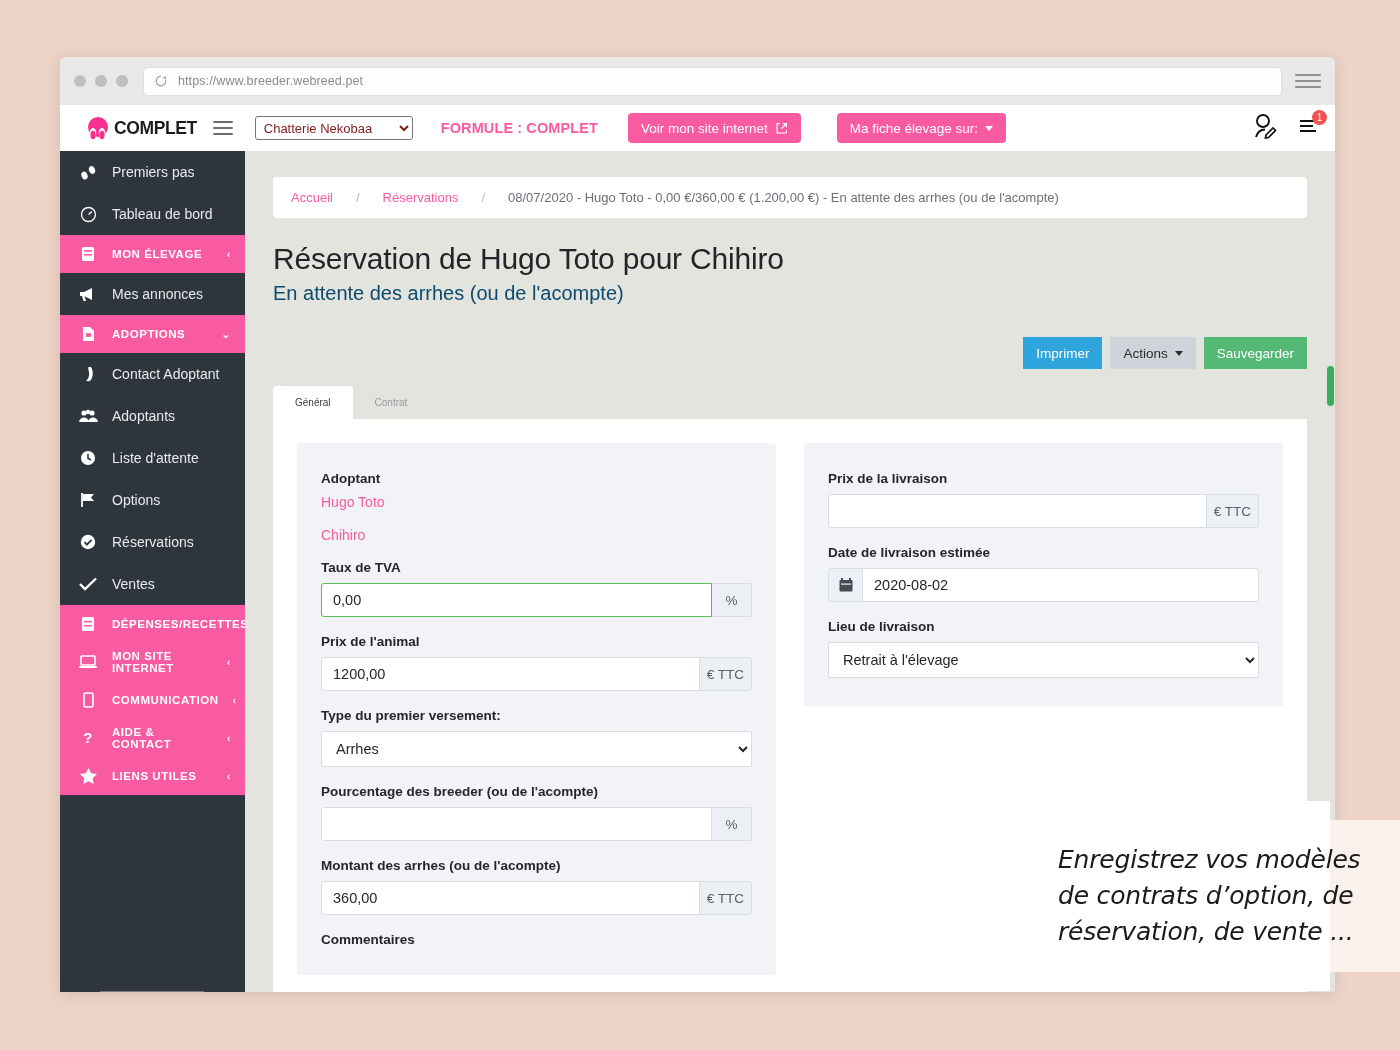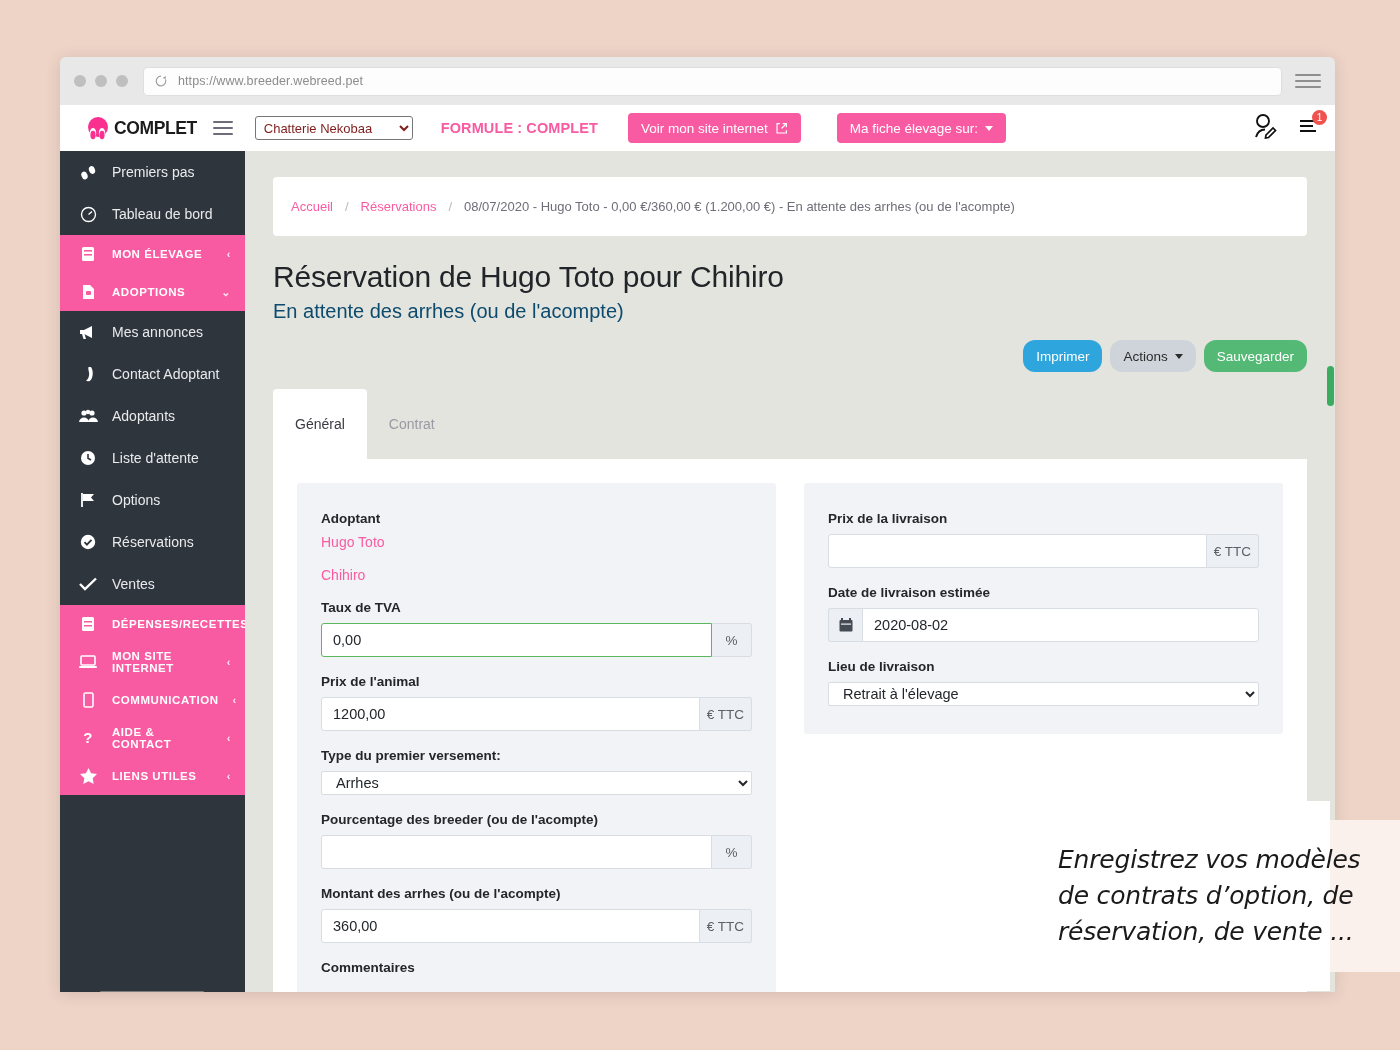--- a/index.html
+++ b/index.html
@@ -125,52 +125,52 @@
 
   
   .content {
     flex: 1; position: relative; overflow: hidden;
     background: #e3e4dd;
   }
   .content-inner { padding: 26px 28px 0 28px; }
 
   .breadcrumb-bar {
     background: #fff; border-radius: 4px;
-    padding: 22px 18px; font-size: 13px; color: #6e6e78;
-    display: flex; align-items: center; gap: 12px; flex-wrap: nowrap;
+    padding: 13px 18px; font-size: 13px; color: #6e6e78;
+    display: flex; align-items: center; gap: 23px; flex-wrap: nowrap;
     white-space: nowrap;
   }
   .breadcrumb-bar a { color: #f95ba2; text-decoration: none; cursor: pointer; }
   .bc-sep { color: #b9b9c0; }
 
   .page-title {
     margin-top: 24px; font-size: 30px; font-weight: normal;
     color: #212529; letter-spacing: -.2px;
   }
   .page-subtitle {
     margin-top: 6px; font-size: 20px; color: #0c4a6e; font-weight: normal;
   }
 
   .actions-row {
     display: flex; justify-content: flex-end; gap: 8px; margin-top: 17px;
   }
   .btn {
-    height: 32px; border: none; border-radius: 12px; font-size: 13.5px;
+    height: 32px; border: none; border-radius: 0; font-size: 13.5px;
     padding: 0 13px; cursor: pointer; color: #fff;
     font-family: "Liberation Sans", sans-serif;
-    display: inline-flex; align-items: center; gap: 7px;
+    display: inline-flex; align-items: center; gap: 7px; margin-top: 15px;
   }
   .btn-print { background: #2ea6dd; }
   .btn-actions { background: #ced4da; color: #2b2b2b; }
   .btn-save { background: #54b974; }
 
   
   .tabs { display: flex; margin-top: 17px; }
   .tab {
-    padding: 27px 22px; font-size: 14px; color: #9a9aa2;
+    padding: 11px 22px; font-size: 10px; color: #9a9aa2;
     cursor: pointer; border-radius: 4px 4px 0 0;
   }
   .tab.active { background: #fff; color: #3a3a42; }
 
   .panel-wrap {
     background: #fff; padding: 24px;
     display: flex; gap: 28px;
     min-height: 560px;
   }
   .card {
@@ -196,21 +196,21 @@
     font-family: "Liberation Sans", sans-serif; min-width: 0;
   }
   .input-group input.txt.ok { border: 1px solid #5cb85c; border-radius: 3px 0 0 3px; }
   .addon {
     display: flex; align-items: center; justify-content: center;
     min-width: 40px; padding: 0 7px; height: 34px;
     background: #eceff3; border: 1px solid #d8dde3; border-left: none;
     border-radius: 0 3px 3px 0; font-size: 13.5px; color: #5b6169;
   }
   .sel {
-    width: 100%; height: 24px; border: 1px solid #d8dde3; border-radius: 2px;
+    width: 100%; height: 36px; border: 1px solid #d8dde3; border-radius: 2px;
     background: #fff; font-size: 14.5px; padding: 0 10px; color: #23272b;
     font-family: "Liberation Sans", sans-serif;
   }
   .pre-group { display: flex; }
   .pre-addon {
     width: 34px; height: 34px; display: flex; align-items: center;
     justify-content: center; background: #eceff3; border: 1px solid #d8dde3;
     border-right: none; border-radius: 3px 0 0 3px; color: #454b52;
   }
   .pre-group input.txt {
@@ -351,39 +351,39 @@
           <svg width="14" height="16" viewBox="0 0 14 16">
               <rect x="1" y="1" width="12" height="14" rx="1.5" fill="#fff"></rect>
               <rect x="3" y="4" width="8" height="1.6" fill="#f95ba2"></rect>
               <rect x="3" y="8" width="8" height="1.6" fill="#f95ba2"></rect>
             </svg>
         </span>
         <span class="lbl">MON ÉLEVAGE</span>
         <span class="chev">‹</span>
       </div>
 
+      <div class="nav-item">
+        <span class="ic">
+          <svg width="18" height="15" viewBox="0 0 18 15">
+              <path d="M1 5h4l8-4v12l-8-4H1z" fill="#fff"></path>
+              <path d="M3 9l1.5 5H7L5.5 9z" fill="#fff"></path>
+            </svg>
+        </span>
+        <span class="lbl">Mes annonces</span>
+      </div>
+
       <div class="nav-item group">
         <span class="ic">
           <svg width="13" height="16" viewBox="0 0 13 16">
               <path d="M1 1h7l4 4v10H1z" fill="#fff"></path>
               <rect x="4" y="7" width="5" height="4" rx="1" fill="#f95ba2"></rect>
             </svg>
         </span>
         <span class="lbl">ADOPTIONS</span>
         <span class="chev">⌄</span>
-      </div>
-
-      <div class="nav-item">
-        <span class="ic">
-          <svg width="18" height="15" viewBox="0 0 18 15">
-              <path d="M1 5h4l8-4v12l-8-4H1z" fill="#fff"></path>
-              <path d="M3 9l1.5 5H7L5.5 9z" fill="#fff"></path>
-            </svg>
-        </span>
-        <span class="lbl">Mes annonces</span>
       </div>
 
       <div class="nav-item">
         <span class="ic">
           <svg width="15" height="16" viewBox="0 0 15 16">
               <path d="M10 1c2 3 2.5 8 .5 12-1.5 3-4.5 2.5-5.5 1.5 2.5-1 3.5-5 3-8C7.5 4 7 2 7.5 1z" fill="#fff"></path>
             </svg>
         </span>
         <span class="lbl">Contact Adoptant</span>
       </div>

